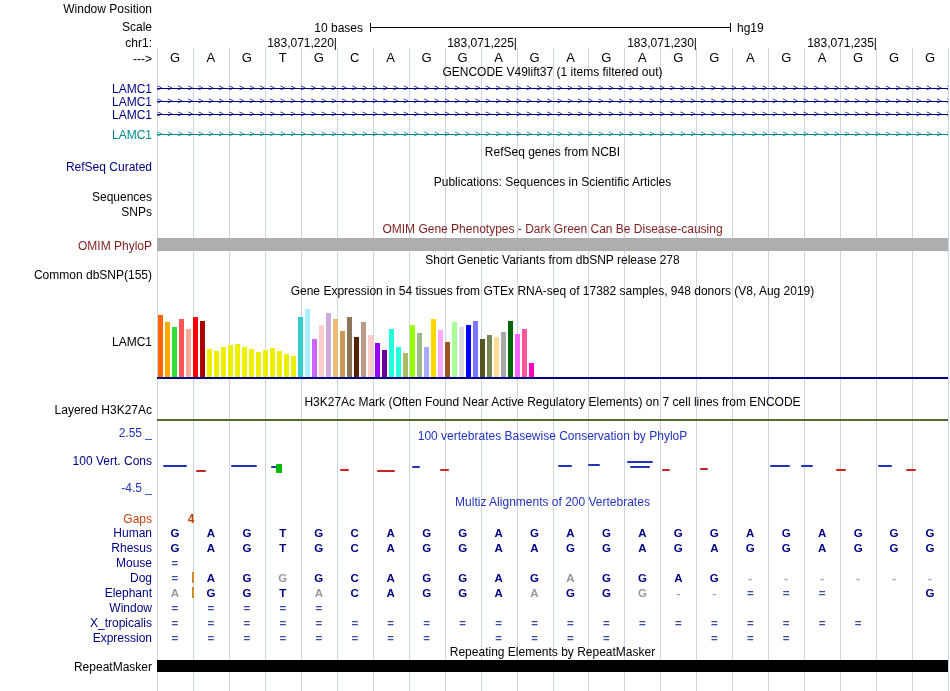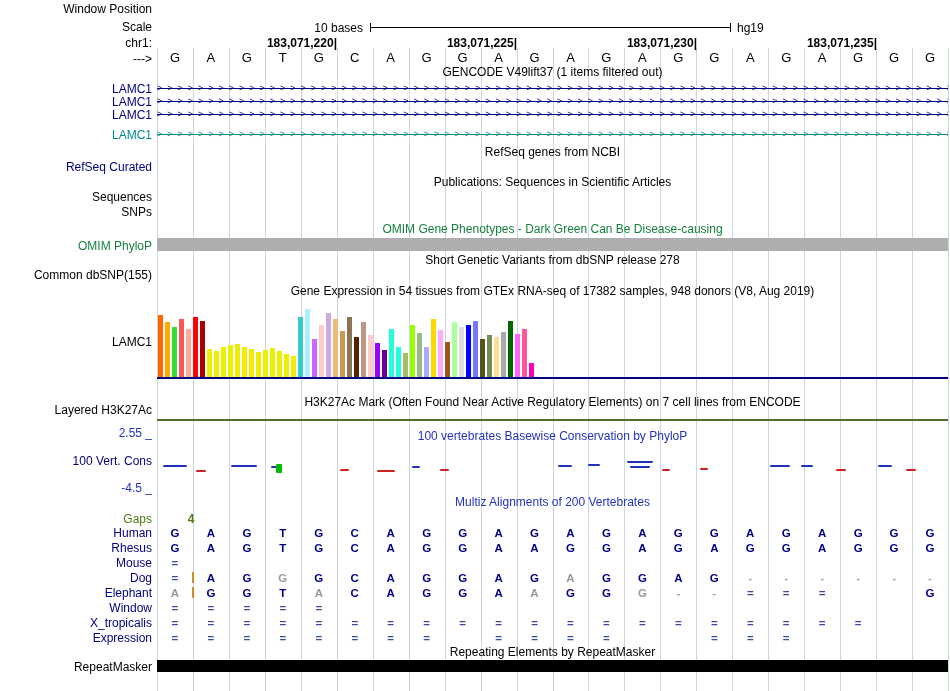--- a/index.html
+++ b/index.html
@@ -3,28 +3,28 @@
 <meta charset="utf-8">
 <style>
   html,body{margin:0;padding:0;background:#ffffff;}
   body{font-family:"Liberation Sans", sans-serif; color:#000;}
   #browser{position:relative;width:950px;height:691px;background:#fff;overflow:hidden;}
   .lbl{position:absolute;left:0;width:152px;text-align:right;font-size:12px;line-height:13px;white-space:nowrap;}
   .title{position:absolute;left:157px;width:791px;text-align:center;font-size:12px;line-height:13px;white-space:nowrap;}
   .track{position:absolute;left:157px;width:791px;}
   .n{color:#000080;}
   .t{color:#008B8B;}
-  .g{color:#15803d;}
+  .g{color:#7f1d1d;}
   .b{color:#2233BB;}
-  .o{color:#4d7c0f;}
+  .o{color:#c2410c;}
   .hdr{font-size:13px;}
   .hdr .pos{margin-left:30px;}
   .gridline{position:absolute;top:48px;width:1px;height:643px;background:#cdd5e3;}
   .base-cell{position:absolute;top:0;height:16px;line-height:16px;text-align:center;font-size:13px;color:#000;}
-  .coord{position:absolute;width:100px;text-align:right;font-size:12px;white-space:nowrap;font-weight:bold;}
+  .coord{position:absolute;width:100px;text-align:right;font-size:12px;white-space:nowrap;}
   #scale-bracket{position:absolute;left:370px;top:23px;width:359px;height:9px;
      border-left:1px solid #000;border-right:1px solid #000;
      background:linear-gradient(#000,#000) center/100% 1px no-repeat;}
   .txrow{height:12px;}
   .txline-bar{position:absolute;left:0;top:6px;height:1px;width:100%;}
   .txarrows{position:absolute;inset:0;overflow:hidden;font-size:9px;line-height:12px;letter-spacing:5px;white-space:nowrap;}
   #omim-bar{position:absolute;left:157px;top:238px;width:791px;height:13px;}
   #gtex-chart{position:absolute;left:157px;top:303px;width:791px;height:76px;}
   .gtex-bar{position:absolute;bottom:2px;width:5px;}
   #gtex-baseline{position:absolute;left:0;bottom:0;width:100%;height:2px;background:#000080;}

